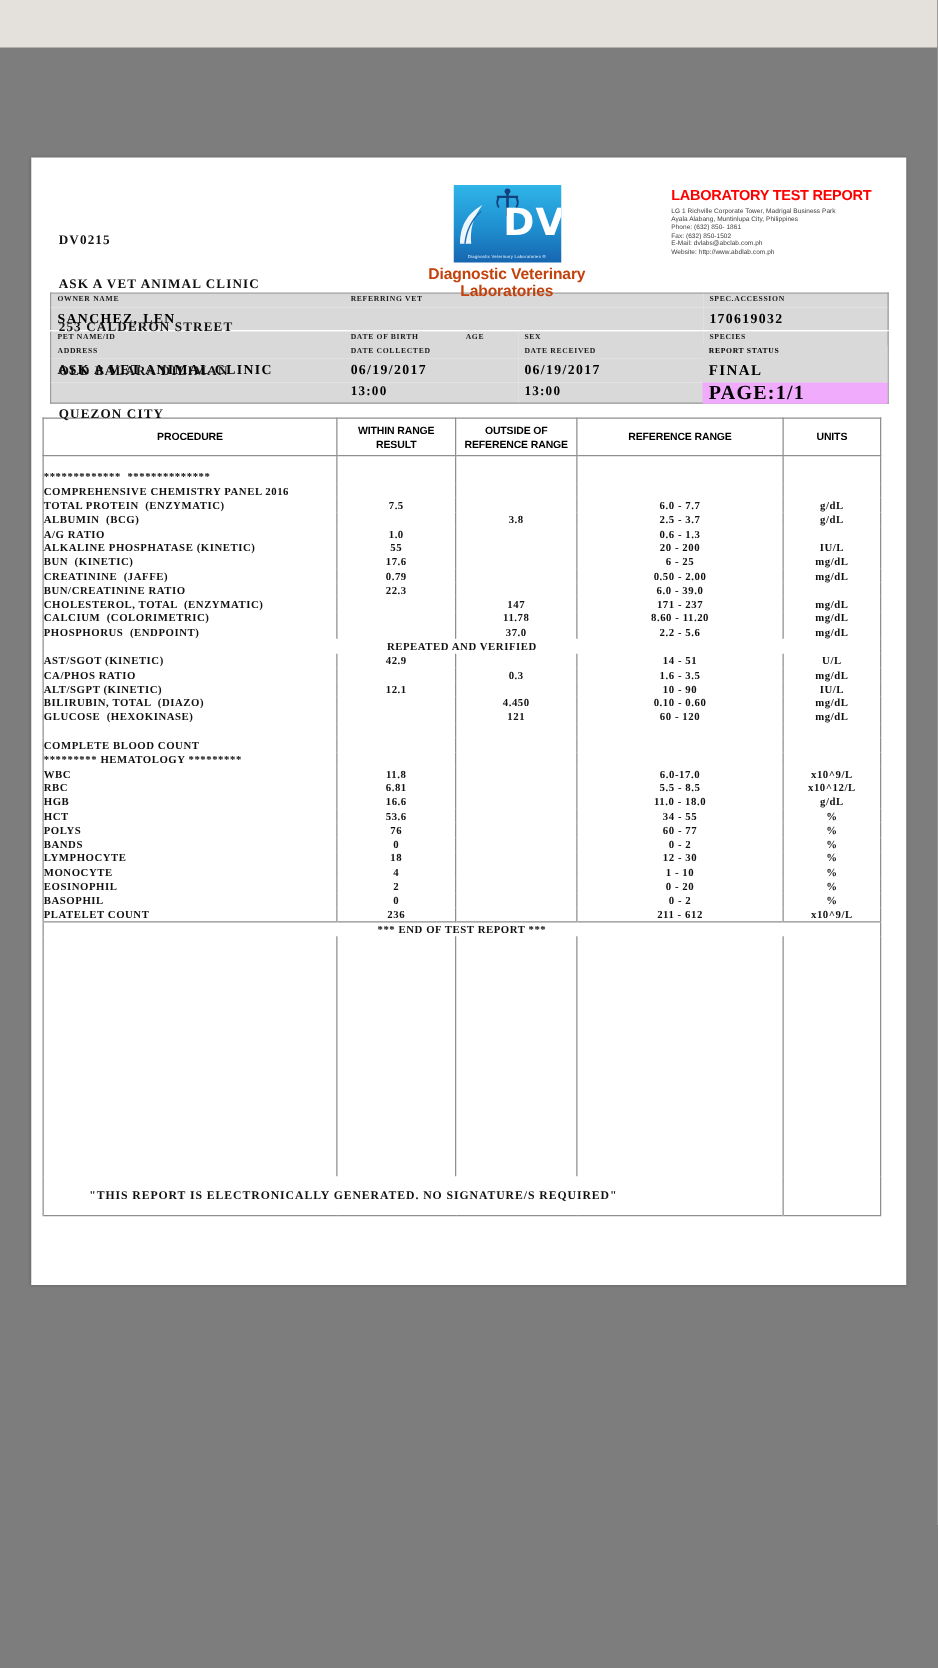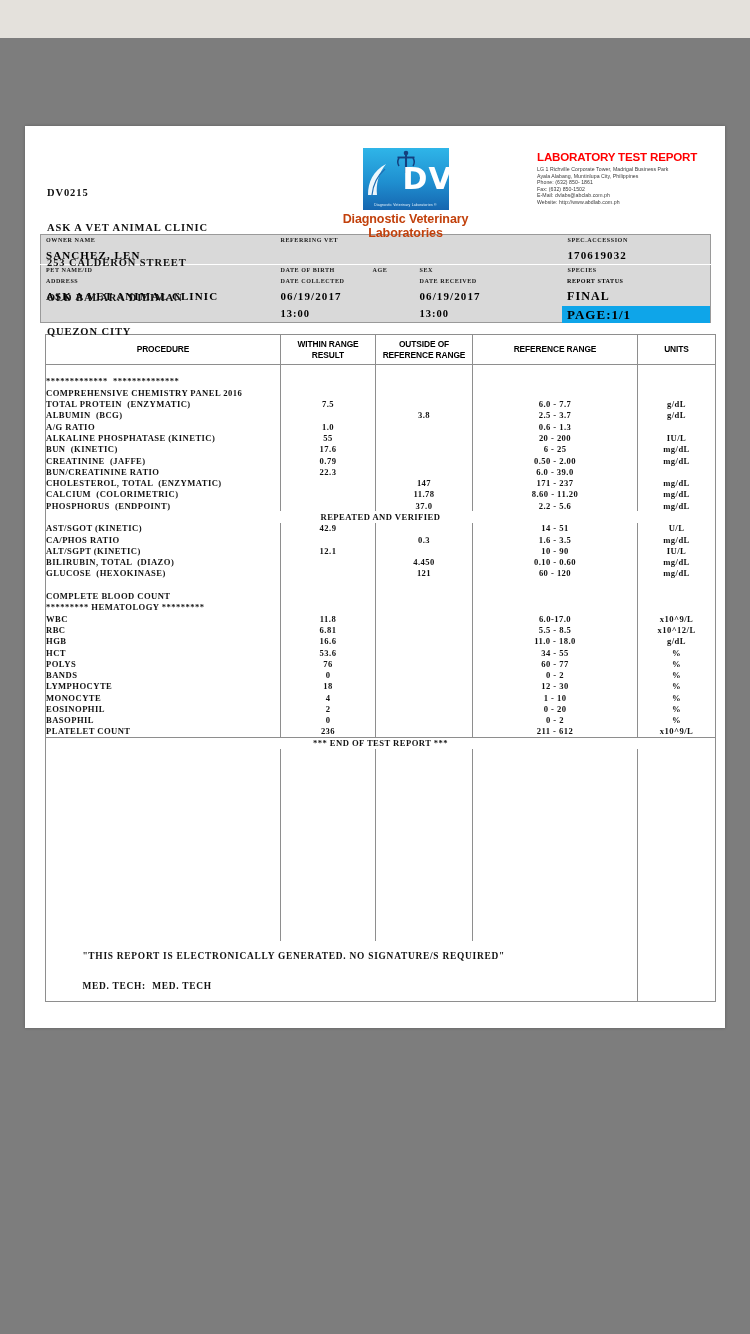--- a/index.html
+++ b/index.html
@@ -161,21 +161,21 @@
     font-size: 10.5px;
     letter-spacing: 1px;
     color: #000;
     height: 17px;
     padding-left: 5px;
   }
   .rowsep { border-bottom: 1px solid #ffffff !important; }
 
   
   #results-table {
-    margin: 11px 15px 0 20px;
+    margin: 11px 15px 0 9px;
     width: 670px;
     border: 1px solid #8e8e8e;
     border-collapse: collapse;
     table-layout: fixed;
     background: #fff;
   }
   #results-table th {
     border: 1px solid #8e8e8e;
     font-family: "Liberation Sans", sans-serif;
     font-weight: bold;
@@ -320,22 +320,22 @@
             <td>13:00</td>
             <td>17:56</td>
           </tr>
         </tbody>
       </table>
 
       <div style="position:relative">
         <div style="position:absolute; right:15px; top:-36px; width:148px; text-align:left;">
           <div style="background:#d9d9d9; height:19px; line-height:19px; padding-left:5px;
                       font-family:'Liberation Serif',serif; font-weight:bold; font-size:12px; letter-spacing:1.1px;">FINAL</div>
-          <div style="background:#0ea5e9; height:17px; line-height:17px; padding-left:5px;
-                      font-family:'Liberation Serif',serif; font-weight:bold; font-size:13px; letter-spacing:1px;">PAGE:1/1</div>
+          <div style="background:#f0abfc; height:17px; line-height:17px; padding-left:5px;
+                      font-family:'Liberation Serif',serif; font-weight:bold; font-size:16px; letter-spacing:1px;">PAGE:1/1</div>
         </div>
         <div style="position:absolute; right:15px; top:-47px; width:148px;
                     background:#d9d9d9; height:11px; line-height:11px; padding-left:5px;
                     font-family:'Liberation Serif',serif; font-weight:bold; font-size:6.1px; letter-spacing:0.55px;">REPORT STATUS</div>
       </div>
 
       <table id="results-table">
         <colgroup>
           <col style="width:235px">
             <col style="width:95px">
@@ -597,24 +597,18 @@
             <td class="c-outside"></td>
             <td class="c-ref"></td>
             <td class="c-units"></td>
           </tr>
           <tr>
             <td colspan="4" id="note-generated" style="border-right:none;">
               <span class="note-line">"THIS REPORT IS ELECTRONICALLY GENERATED. NO SIGNATURE/S REQUIRED"</span>
             </td>
             <td class="c-units"></td>
           </tr>
-          <tr>
-            <td colspan="4" id="note-medtech" style="border-right:none;">
-              <span class="note-line">MED. TECH:  MED. TECH</span>
-            </td>
-            <td class="c-units"></td>
-          </tr>
         </tbody>
       </table>
 
     </div>
   </div>
 </div>
 
 </body></html>

